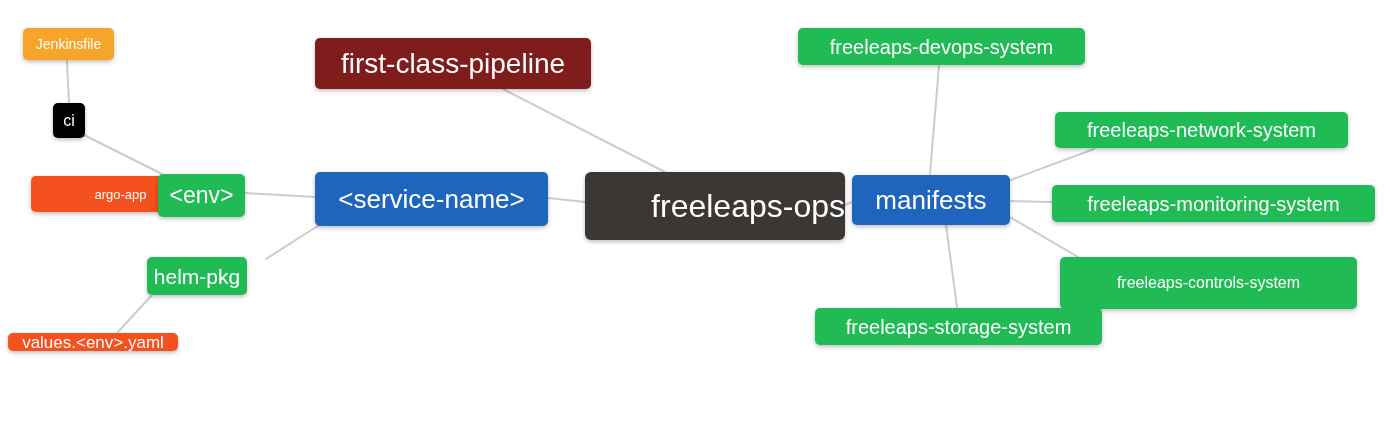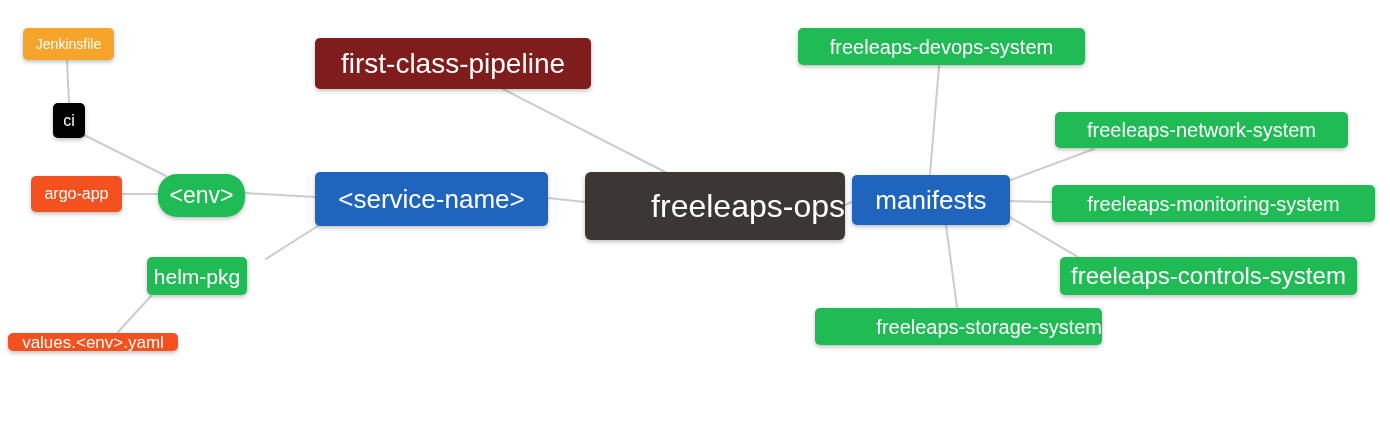--- a/index.html
+++ b/index.html
@@ -40,25 +40,25 @@
   </svg>
 
   <div class="node" style="left: 23px; top: 28px; width: 91px; height: 32px; font-size: 14px; background: rgb(247, 164, 42);">
     <span class="node-label">Jenkinsfile</span>
   </div>
 
   <div class="node" style="left: 53px; top: 103px; width: 32px; height: 35px; font-size: 16px; background: #000000;">
     <span class="node-label">ci</span>
   </div>
 
-  <div class="node" style="left: 31px; top: 176px; width: 91px; height: 36px; font-size: 16px; background: rgb(244, 81, 30);">
+  <div class="node" style="left: 31px; top: 176px; width: 91px; height: 36px; font-size: 13px; background: rgb(244, 81, 30); padding-left: 44px;">
     <span class="node-label">argo-app</span>
   </div>
 
-  <div class="node" style="left: 158px; top: 174px; width: 87px; height: 43px; font-size: 23px; background: rgb(33, 187, 86); border-radius: 19px;">
+  <div class="node" style="left: 158px; top: 174px; width: 87px; height: 43px; font-size: 23px; background: rgb(33, 187, 86);">
     <span class="node-label">&lt;env&gt;</span>
   </div>
 
   <div class="node" style="left: 147px; top: 257px; width: 100px; height: 38px; font-size: 21px; background: rgb(33, 187, 86);">
     <span class="node-label">helm-pkg</span>
   </div>
 
   <div class="node" style="left: 8px; top: 333px; width: 170px; height: 18px; font-size: 17px; background: rgb(244, 81, 30);">
     <span class="node-label">values.&lt;env&gt;.yaml</span>
   </div>
@@ -84,21 +84,21 @@
   </div>
 
   <div class="node" style="left: 1055px; top: 112px; width: 293px; height: 36px; font-size: 20px; background: rgb(33, 187, 86);">
     <span class="node-label">freeleaps-network-system</span>
   </div>
 
   <div class="node" style="left: 1052px; top: 185px; width: 323px; height: 37px; font-size: 20px; background: rgb(33, 187, 86);">
     <span class="node-label">freeleaps-monitoring-system</span>
   </div>
 
-  <div class="node" style="left: 1060px; top: 257px; width: 297px; height: 38px; font-size: 24px; background: rgb(33, 187, 86);">
+  <div class="node" style="left: 1060px; top: 257px; width: 297px; height: 52px; font-size: 16px; background: rgb(33, 187, 86);">
     <span class="node-label">freeleaps-controls-system</span>
   </div>
 
-  <div class="node" style="left: 815px; top: 308px; width: 287px; height: 37px; font-size: 20px; background: rgb(33, 187, 86); justify-content: flex-end;">
+  <div class="node" style="left: 815px; top: 308px; width: 287px; height: 37px; font-size: 20px; background: rgb(33, 187, 86);">
     <span class="node-label">freeleaps-storage-system</span>
   </div>
 
 </div>
 
 </body></html>

